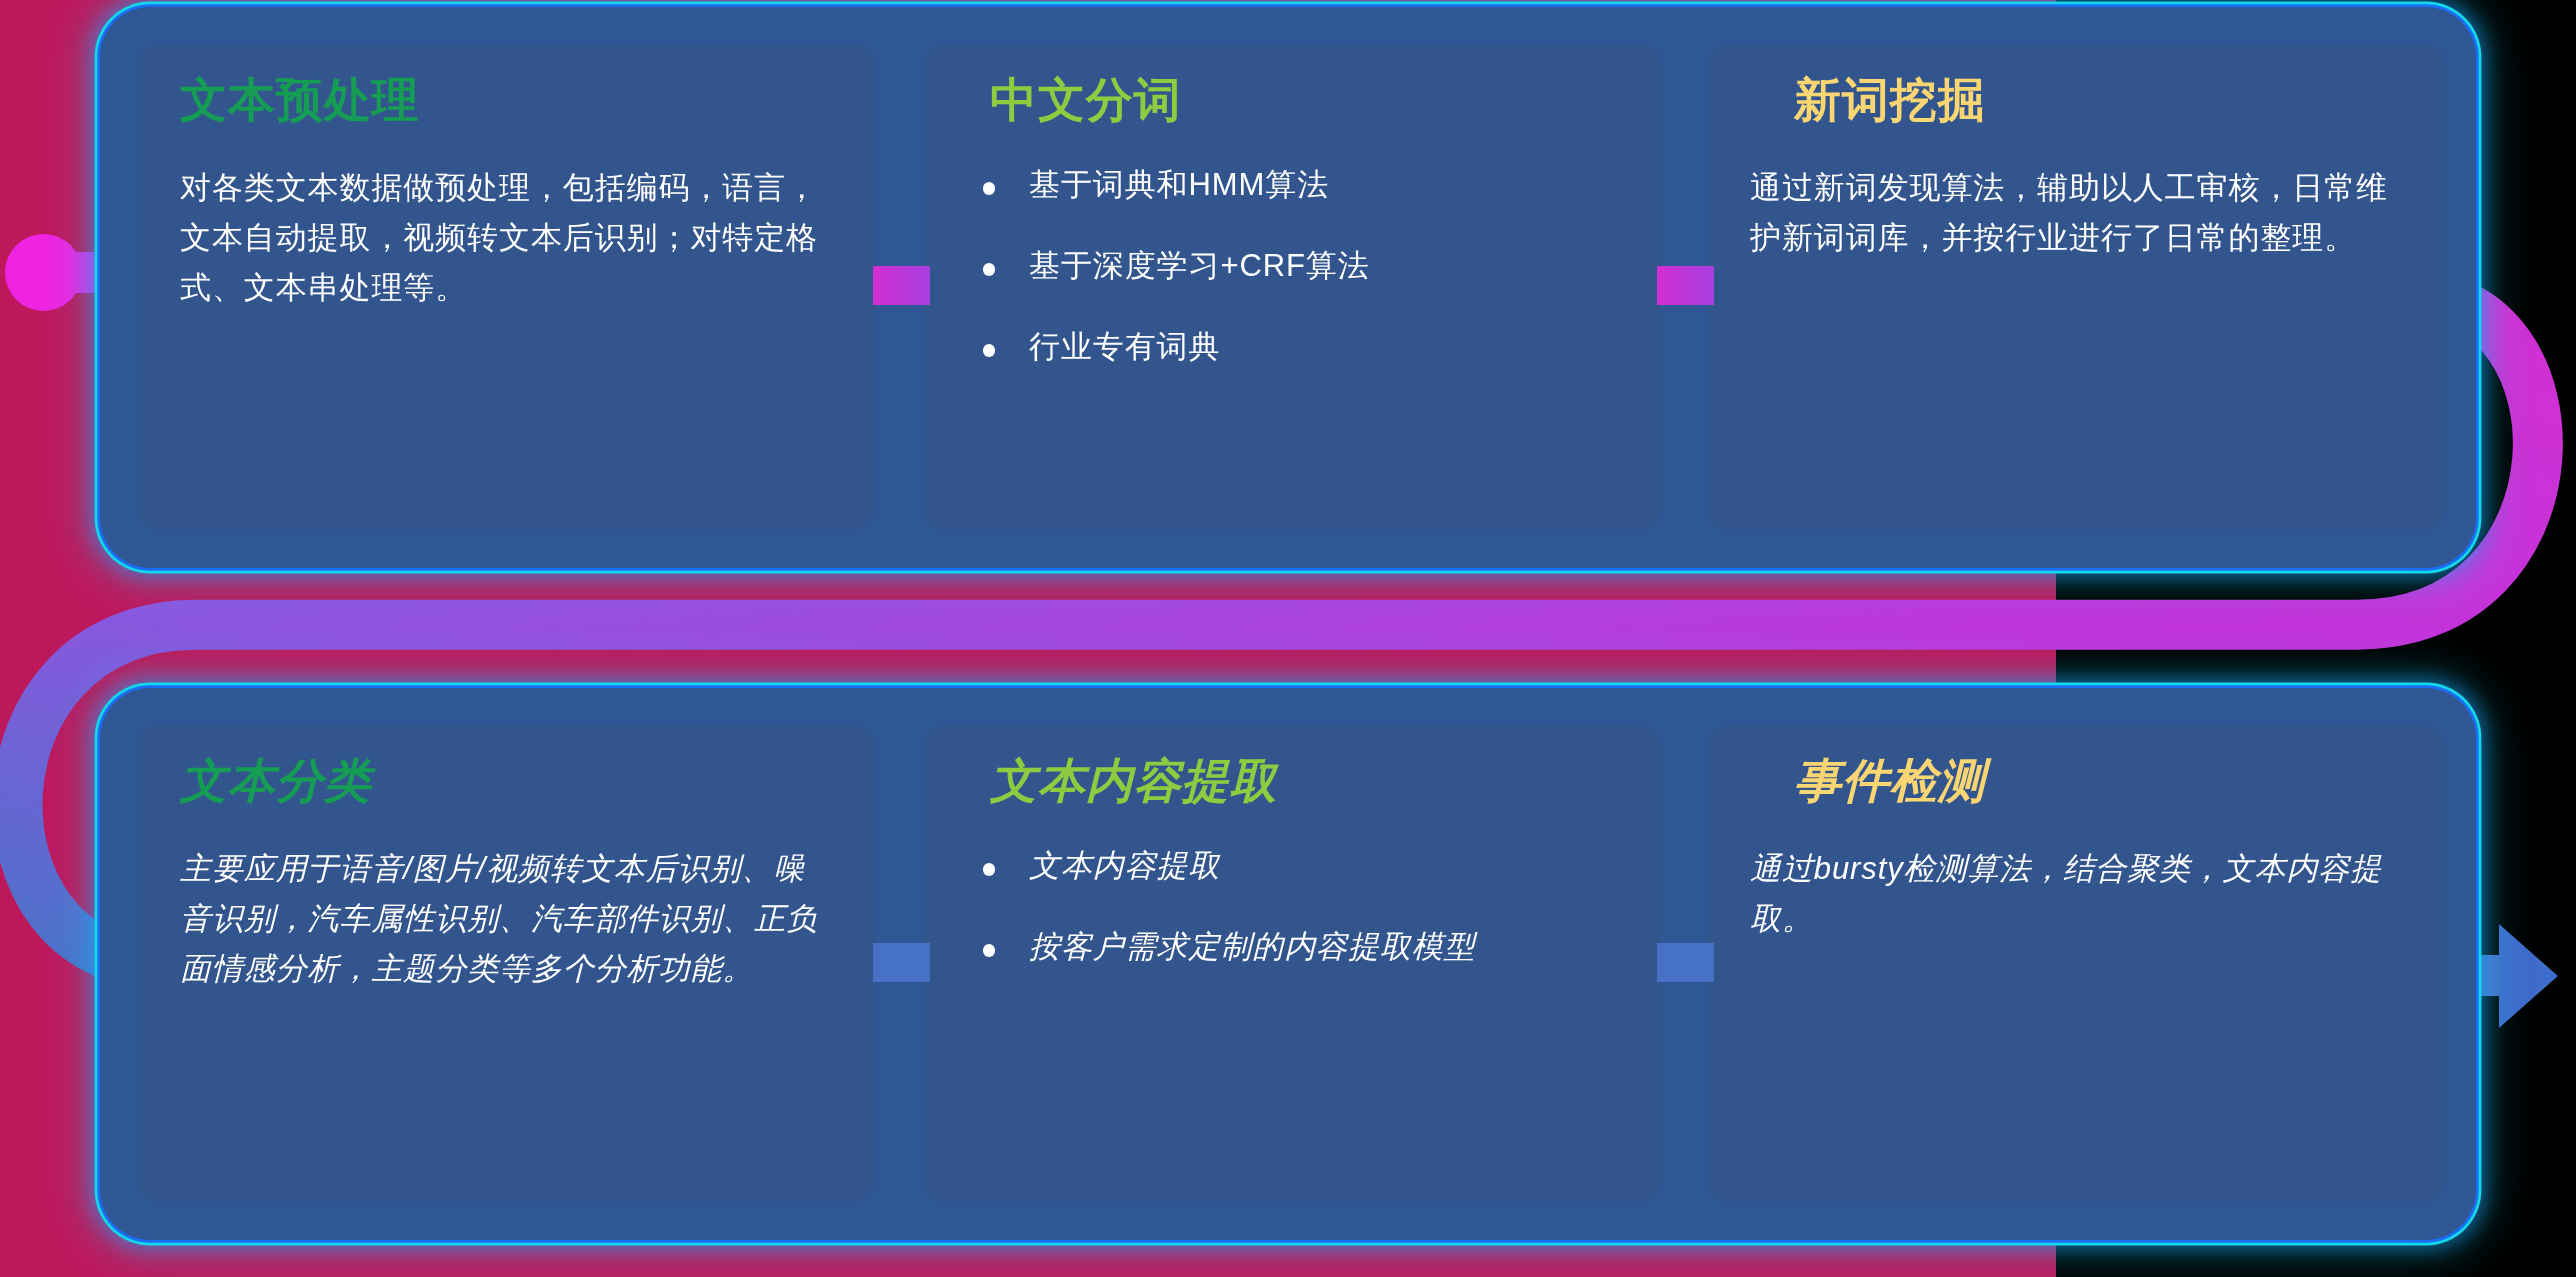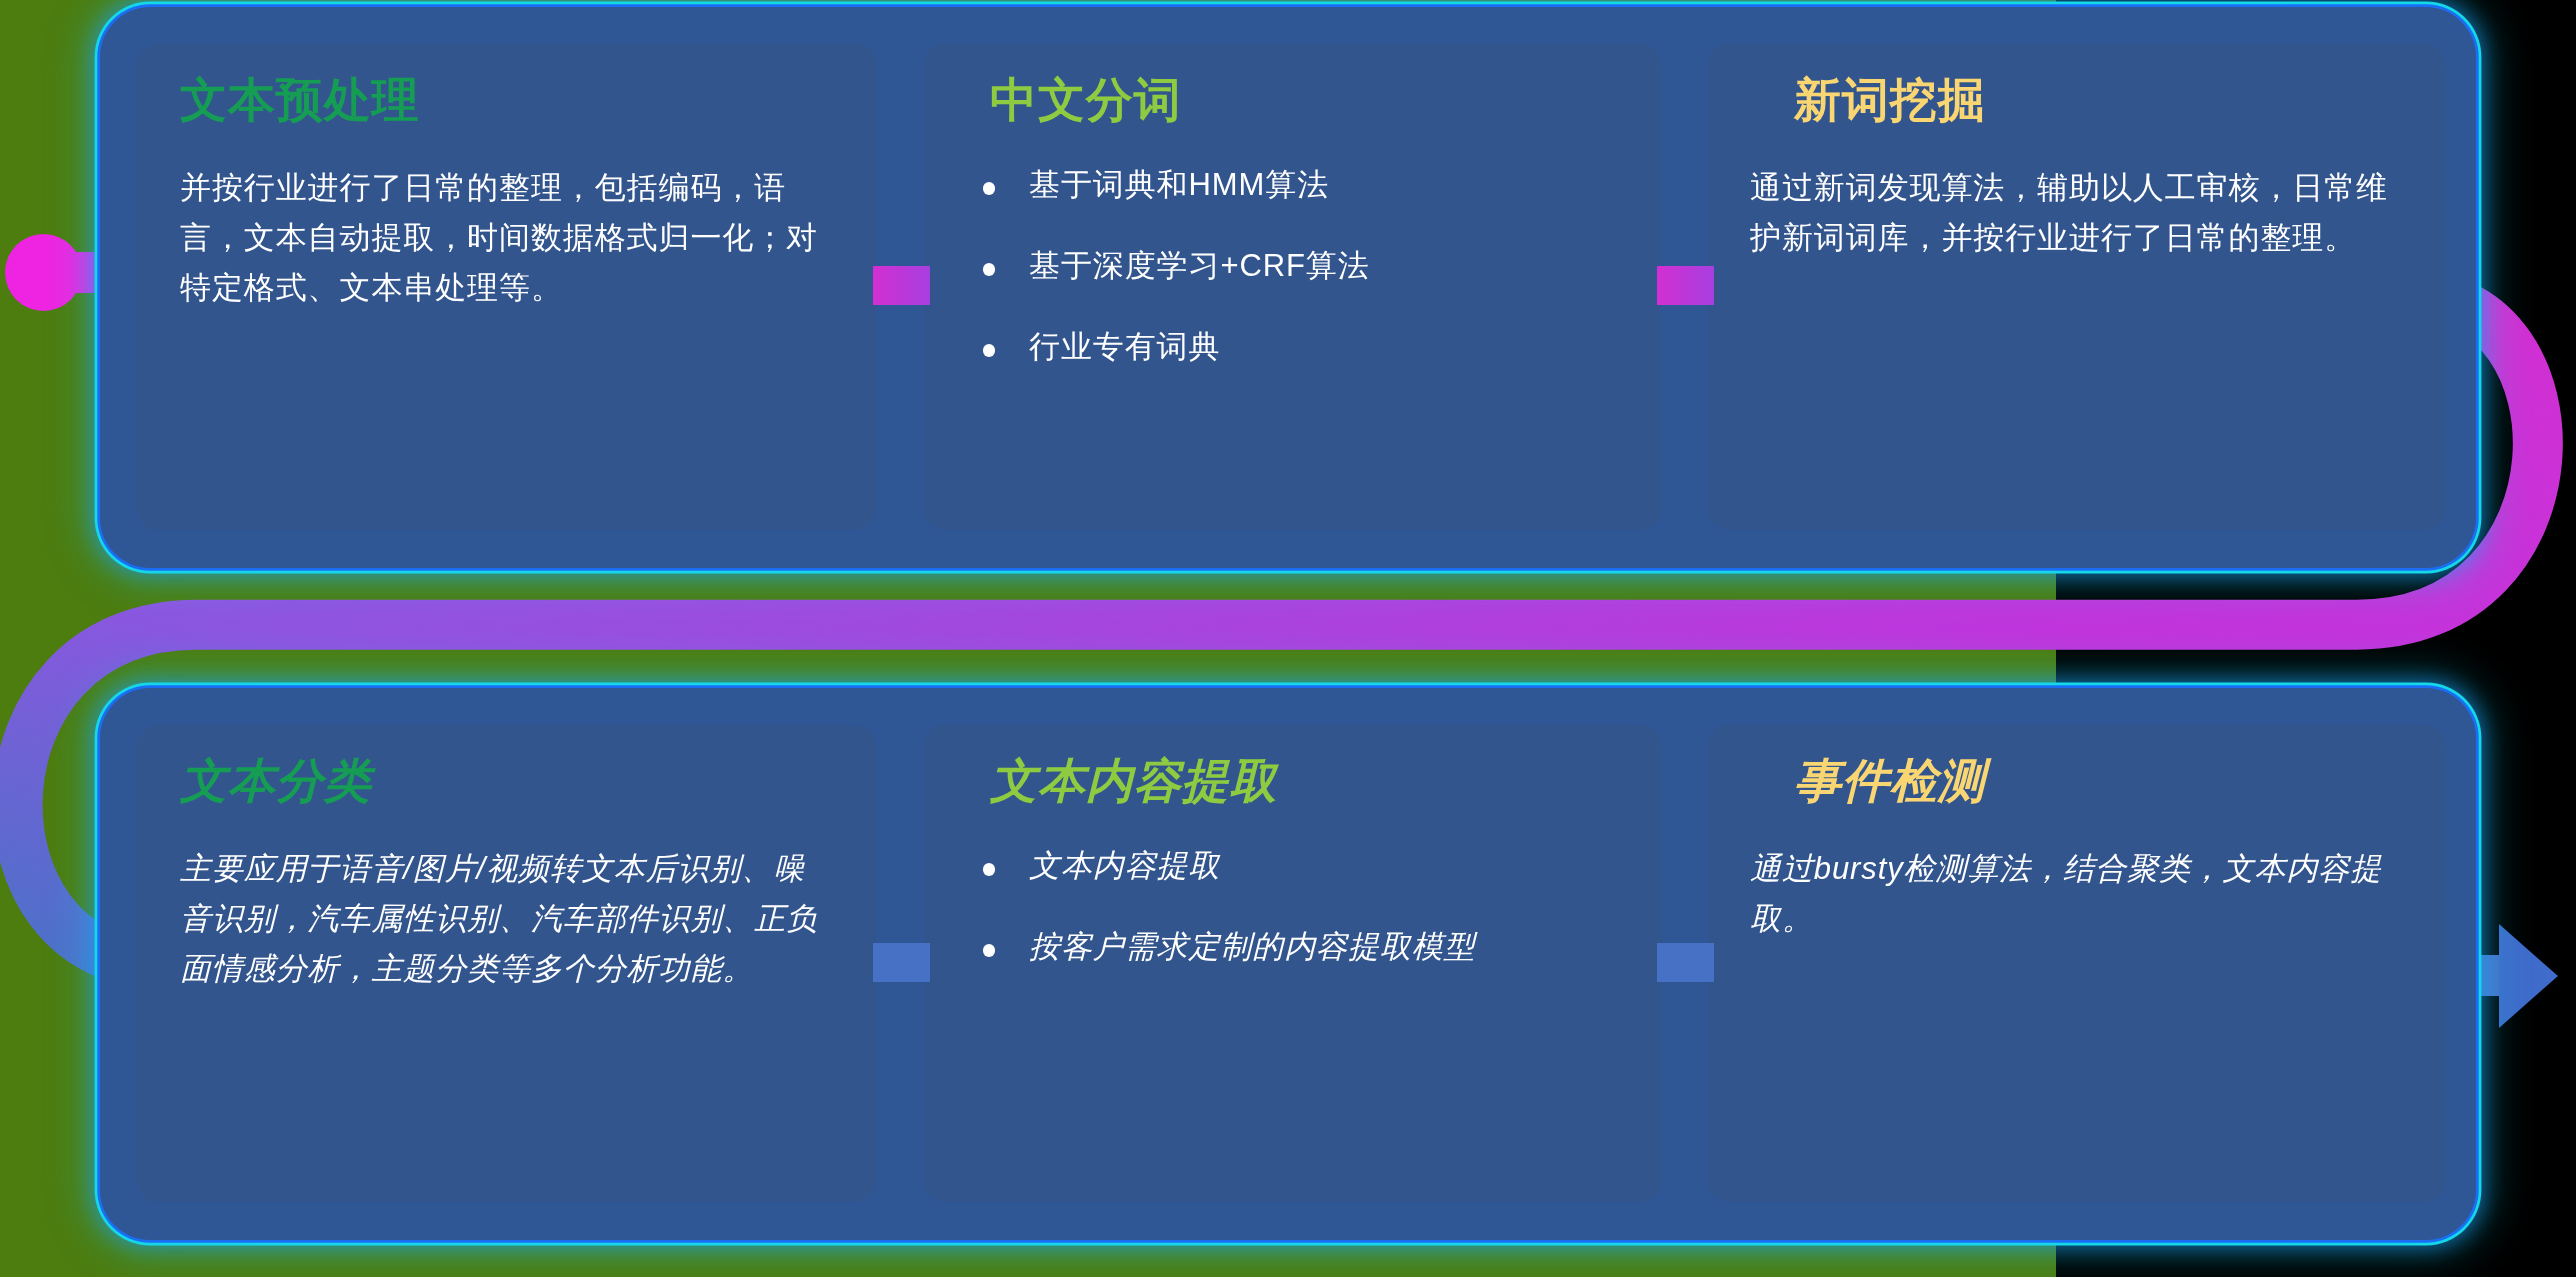--- a/index.html
+++ b/index.html
@@ -11,21 +11,21 @@
     width: 2576px;
     height: 1277px;
     overflow: hidden;
     font-family: "Liberation Sans", "DejaVu Sans", sans-serif;
   }
 
   #stage {
     position: relative;
     width: 2056px;
     height: 1277px;
-    background: #4d7c0f;
+    background: #be185d;
   }
 
   
   #connectors {
     position: absolute;
     left: 0; top: 0;
     width: 2576px;
     height: 1277px;
     pointer-events: none;
   }
@@ -169,21 +169,21 @@
   <div class="start-dot" style="left:5.4px; top:234px;"></div>
   <div class="start-bar" style="left:62px; top:252px; width:116px;"></div>
 
   <div class="end-bar" style="left:2410px; top:955px; width:98px;"></div>
   <div class="end-arrow" style="left:2499px; top:924px;"></div>
 
   <div class="row" id="row-1">
 
     <div class="card c1">
       <div class="card-title t-green">文本预处理</div>
-      <p class="card-body">并按行业进行了日常的整理，包括编码，语言，文本自动提取，时间数据格式归一化；对特定格式、文本串处理等。</p>
+      <p class="card-body">对各类文本数据做预处理，包括编码，语言，文本自动提取，视频转文本后识别；对特定格式、文本串处理等。</p>
     </div>
 
     <div class="card c2">
       <div class="card-title t-lime">中文分词</div>
       <ul class="card-list">
         <li>
           <span class="bullet"></span>
           <span>基于词典和HMM算法</span>
         </li>
         <li>

